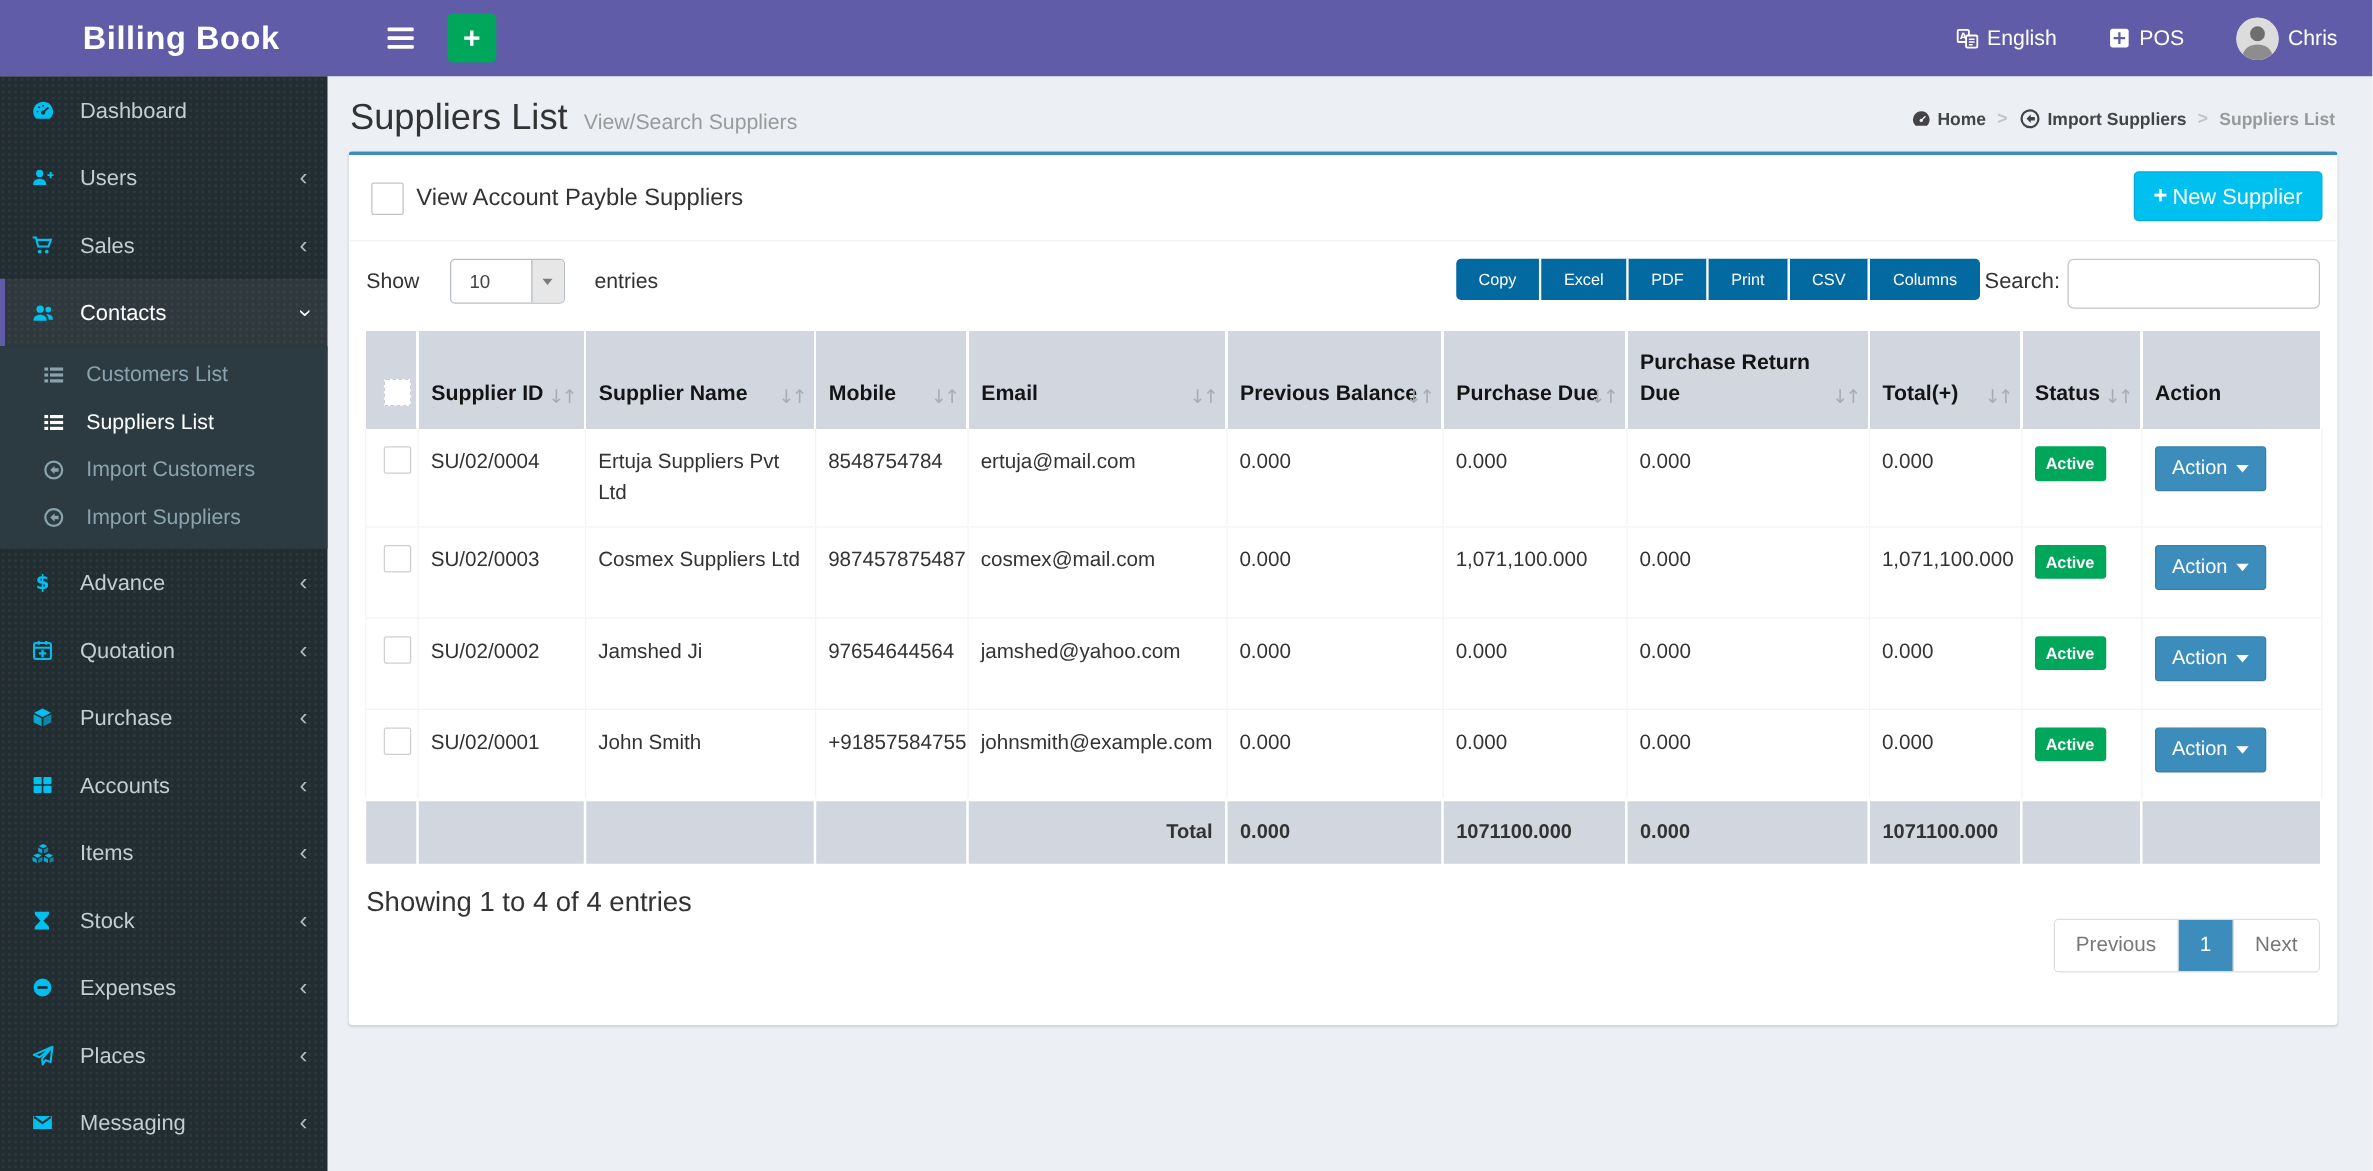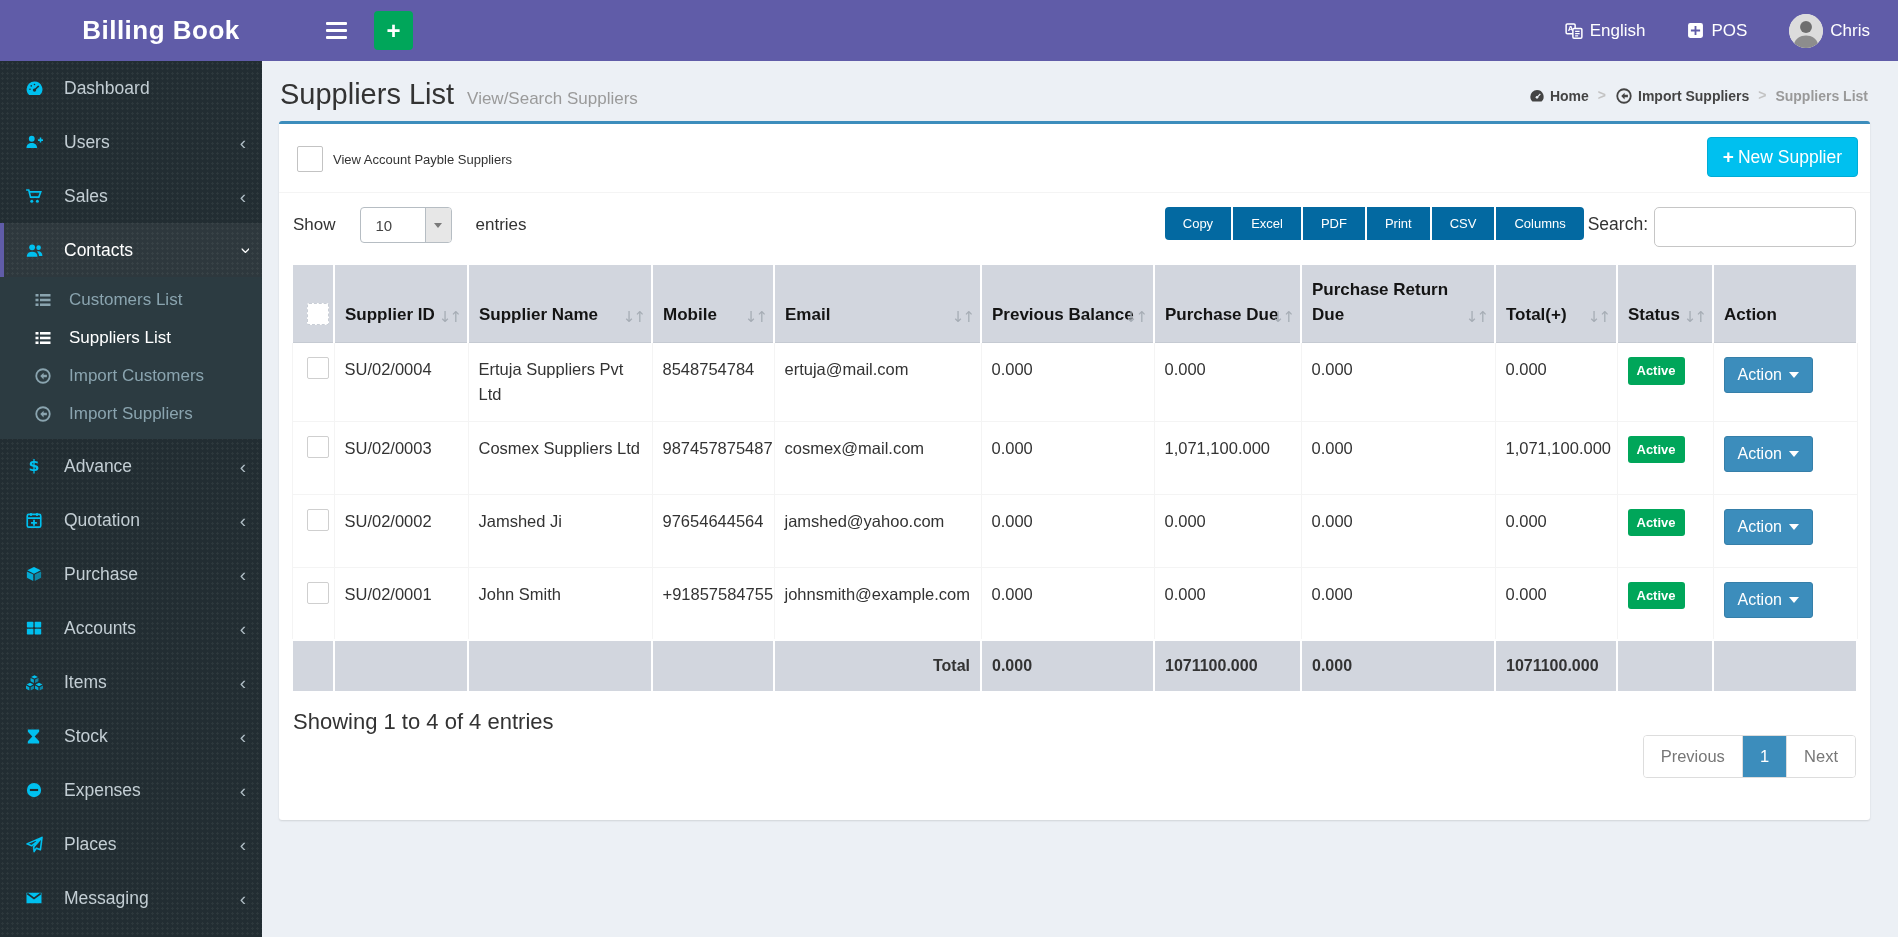--- a/index.html
+++ b/index.html
@@ -2,21 +2,21 @@
 <html><head>
 <meta charset="utf-8">
 <style>
   * { margin:0; padding:0; box-sizing:border-box; }
   html,body { width:1898px; height:937px; overflow:hidden; }
   body { font-family:"Liberation Sans", sans-serif; background:#ecf0f5; color:#333; }
 
   
   .topbar { display:flex; height:61px; background:#605ca8; color:#fff; }
   .brand { width:290px; display:flex; align-items:center; justify-content:center;
-           font-size:26px; font-weight:bold; letter-spacing:.5px; cursor:pointer;margin-left:16px; }
+           font-size:26px; font-weight:bold; letter-spacing:.5px; cursor:pointer; }
   .topbar-main { flex:1; display:flex; align-items:center; padding:0 28px 0 16px; }
   .hamburger { width:44px; height:61px; display:flex; flex-direction:column; justify-content:center;
                align-items:flex-start; gap:4px; cursor:pointer; padding-left:4px; }
   .hamburger i { display:block; width:21px; height:3px; background:#fff; border-radius:1px; }
   .add-btn { width:39px; height:39px; background:#00a65a; border:none; border-radius:4px;
              color:#fff; font-size:24px; font-weight:bold; line-height:36px; cursor:pointer; margin-left:8px; }
   .topbar-right { margin-left:auto; display:flex; align-items:center; gap:42px; font-size:17px; }
   .tb-item { display:flex; align-items:center; gap:7px; cursor:pointer; }
   .tb-item svg { display:block; }
   .avatar { width:34px; height:34px; border-radius:50%; overflow:hidden; background:#e7e7e7; }
@@ -50,21 +50,21 @@
   .crumb svg { display:block; }
   .crumb-sep { color:#c3c3c3; }
   .crumb.current { color:#999; cursor:default; }
 
   
   .card { background:#fff; border-top:3px solid #3c8dbc; border-radius:3px;
           box-shadow:0 1px 2px rgba(0,0,0,0.12); padding:0 12px 42px; position:relative; }
   .card-row1 { padding:22px 6px 20px; display:flex; align-items:center; }
   .filter-checkbox { width:26px; height:26px; border:1px solid #c3c3c3; border-radius:2px;
           background:#fff; cursor:pointer; }
-  .filter-label { font-size:13px; margin-left:10px; }
+  .filter-label { font-size:19px; margin-left:10px; }
   .new-supplier-btn { position:absolute; top:13px; right:12px; background:#00c0ef; border:1px solid #00acd6;
           color:#fff; font-size:17.5px; padding:8px 15px; border-radius:4px; cursor:pointer;
           display:flex; align-items:center; gap:4px; }
   .new-supplier-btn b { font-size:19px; font-weight:bold; }
   .divider { border-top:1px solid #f4f4f4; margin:0 -12px; }
 
   .controls { display:flex; align-items:flex-start; padding:14px 2px 4px; }
   .show-group { display:flex; align-items:center; gap:24px; font-size:17px; }
   .length-select { display:inline-flex; width:92px; height:36px; border:1px solid #b6bdc3;
           border-radius:4px; overflow:hidden; background:#fff; cursor:pointer; }

